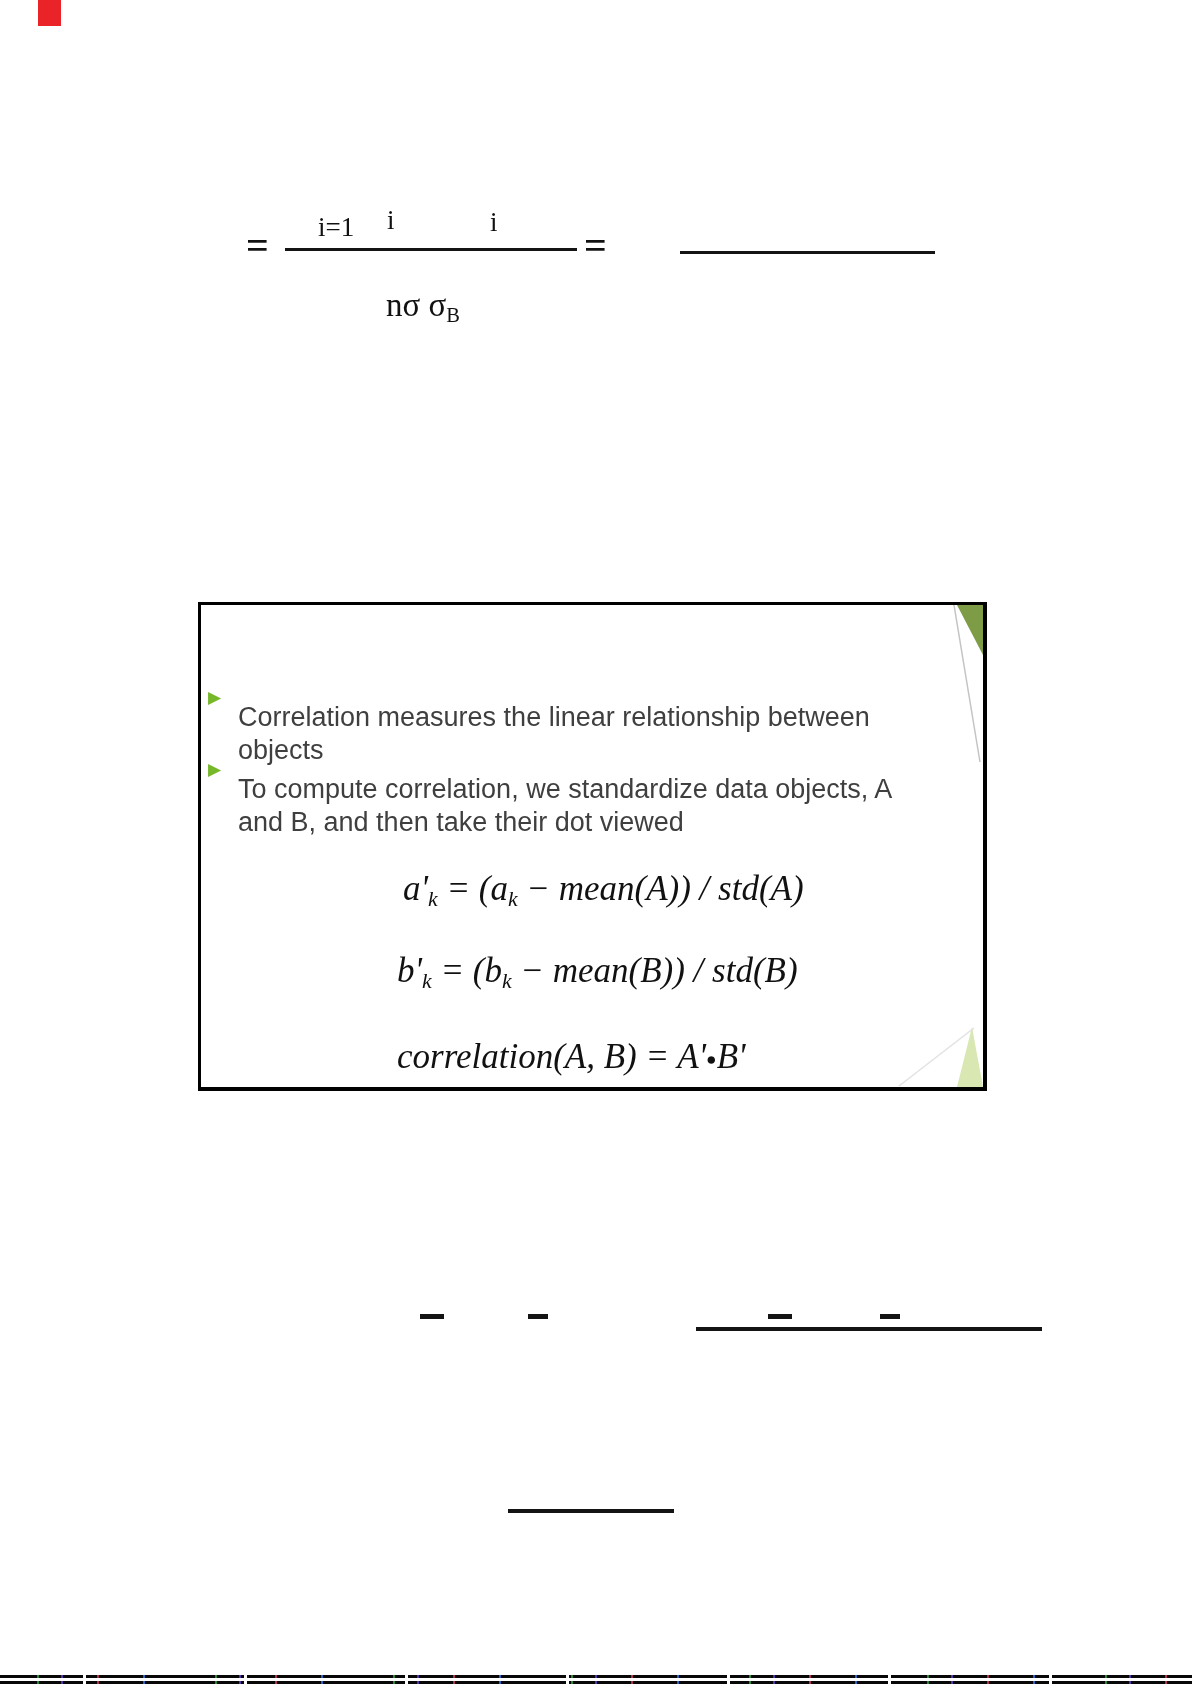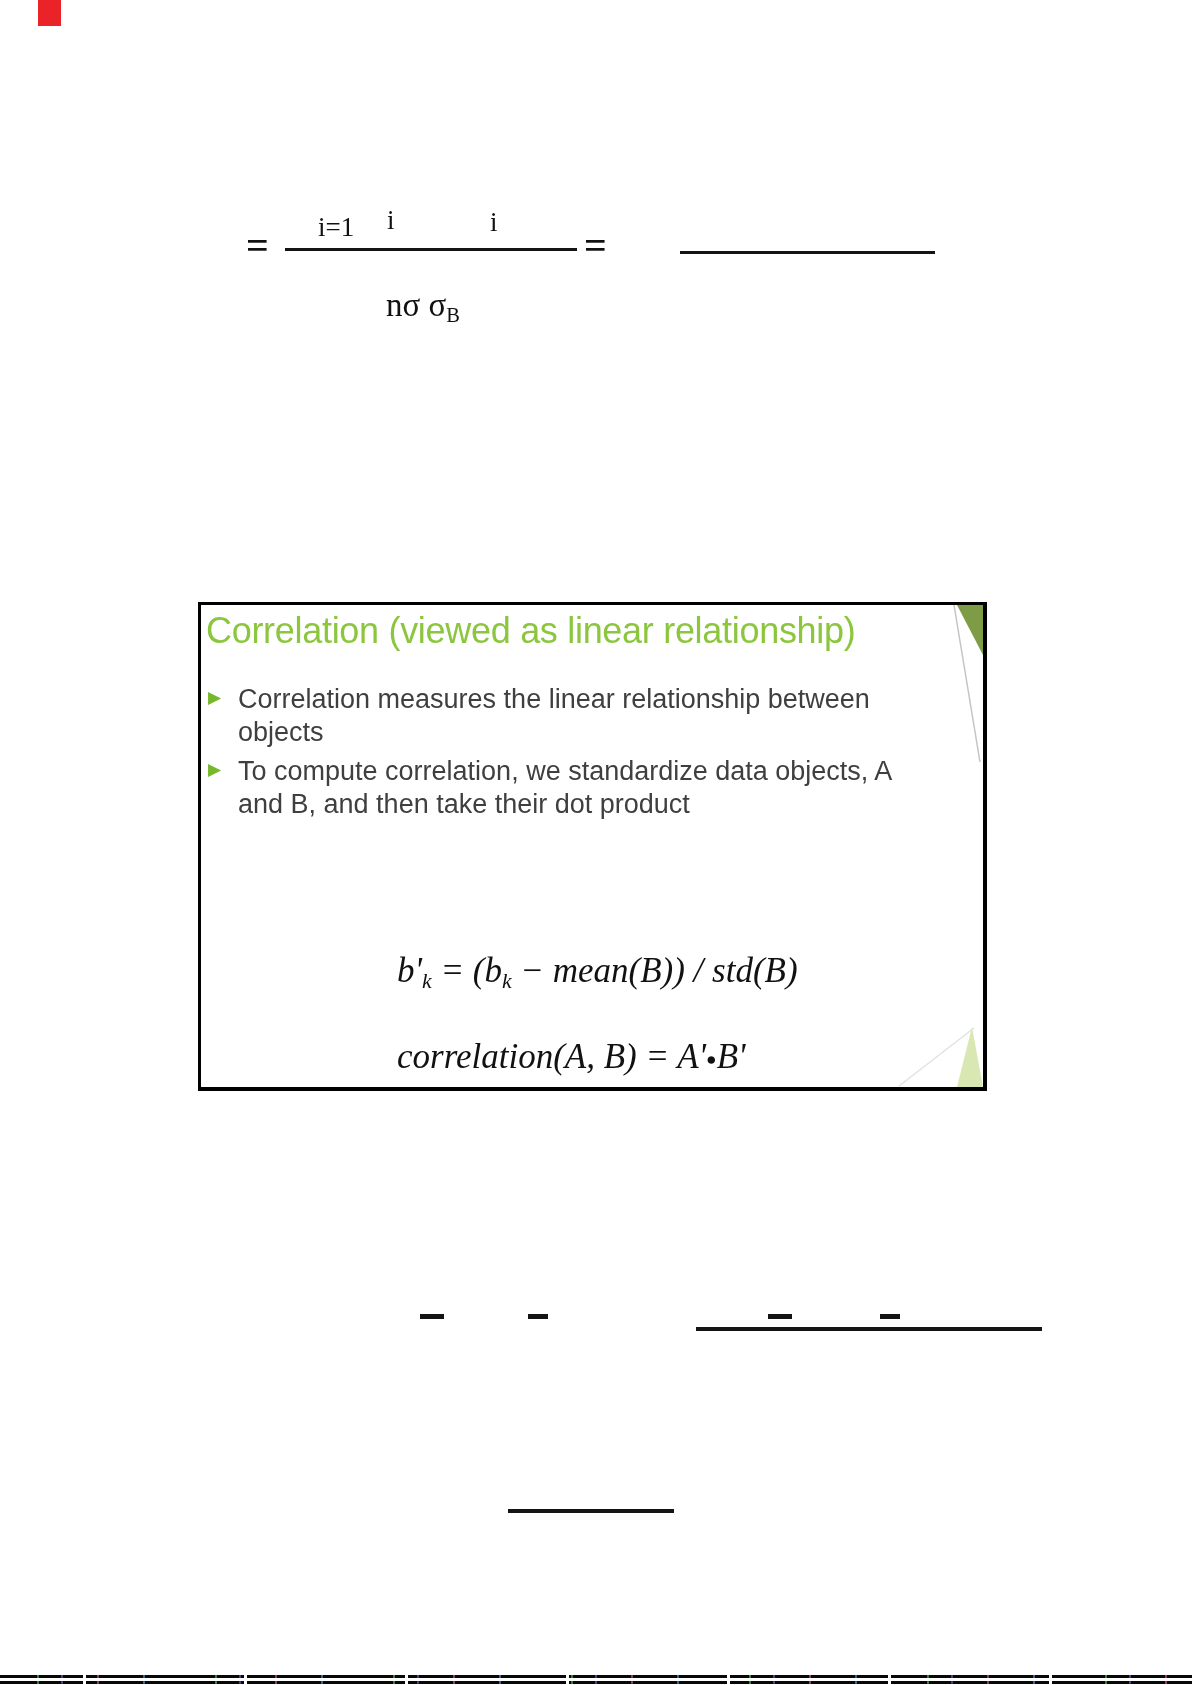--- a/index.html
+++ b/index.html
@@ -30,21 +30,21 @@
   }
   #slide-title{
     left:5px;top:5px;white-space:nowrap;
     font-size:36px;letter-spacing:-0.3px;color:#8cc63e;font-weight:500;
   }
   .bullet{position:absolute;display:flex;align-items:flex-start;}
   .bullet .tri{
     font-size:17px;color:#76b82a;line-height:30px;width:30px;flex:0 0 30px;
   }
   .bullet .btxt{
-    font-size:27px;line-height:33px;color:#3f3f3f;white-space:pre-line;
+    font-size:27px;line-height:33px;color:#3f3f3f;white-space:pre-line;margin-top:18px;
   }
   #bullet-1{left:7px;top:78px;}
   #bullet-2{left:7px;top:150px;}
   .formula{
     position:absolute;font-family:"Liberation Serif",serif;font-style:italic;
     font-size:35px;color:#111;white-space:nowrap;
   }
   #formula-1{left:202px;top:264px;}
   #formula-2{left:196px;top:346px;}
   #formula-3{left:196px;top:432px;}
@@ -84,34 +84,34 @@
 
   <div id="slide" class="abs">
 
     <svg id="deco" class="abs" viewBox="0 0 782 482">
       <line x1="753" y1="0" x2="779" y2="157" stroke="#c4c4c4" stroke-width="1.5"></line>
       <polygon points="756,0 782,0 782,50" fill="#7d9c45"></polygon>
       <line x1="698" y1="481" x2="773" y2="423" stroke="#e2e2e2" stroke-width="1.5"></line>
       <polygon points="771,422 782,482 756,482" fill="#d9e7b2"></polygon>
     </svg>
 
-    <div id="slide-title" class="abs">Correlation (viewed as linear relationship)</div>
 
     <div id="bullet-1" class="bullet">
       <span class="tri">▶</span>
       <span class="btxt">Correlation measures the linear relationship between
 objects</span>
     </div>
 
     <div id="bullet-2" class="bullet">
       <span class="tri">▶</span>
       <span class="btxt">To compute correlation, we standardize data objects, A
-and B, and then take their dot product</span>
+and B, and then take their dot viewed</span>
     </div>
 
+    <div id="formula-1" class="formula"><span>a'</span><span class="sub">k</span><span> = (</span><span>a</span><span class="sub">k</span><span> − mean(A)) / std(A)</span></div>
     <div id="formula-3" class="formula"><span>correlation(A, B) = A'</span><span class="dot">●</span><span>B'</span></div>
     <div id="formula-2" class="formula"><span>b'</span><span class="sub">k</span><span> = (</span><span>b</span><span class="sub">k</span><span> − mean(B)) / std(B)</span></div>
   </div>
 
   <div class="abs dash" style="left:420px;top:1314px;width:24px;"></div>
   <div class="abs dash" style="left:528px;top:1314px;width:20px;"></div>
   <div class="abs dash" style="left:768px;top:1314px;width:24px;"></div>
   <div class="abs dash" style="left:880px;top:1314px;width:20px;"></div>
   <div class="abs bar" style="left:696px;top:1327px;width:346px;height:4px;"></div>
   <div class="abs bar" style="left:508px;top:1509px;width:166px;height:4px;"></div>

